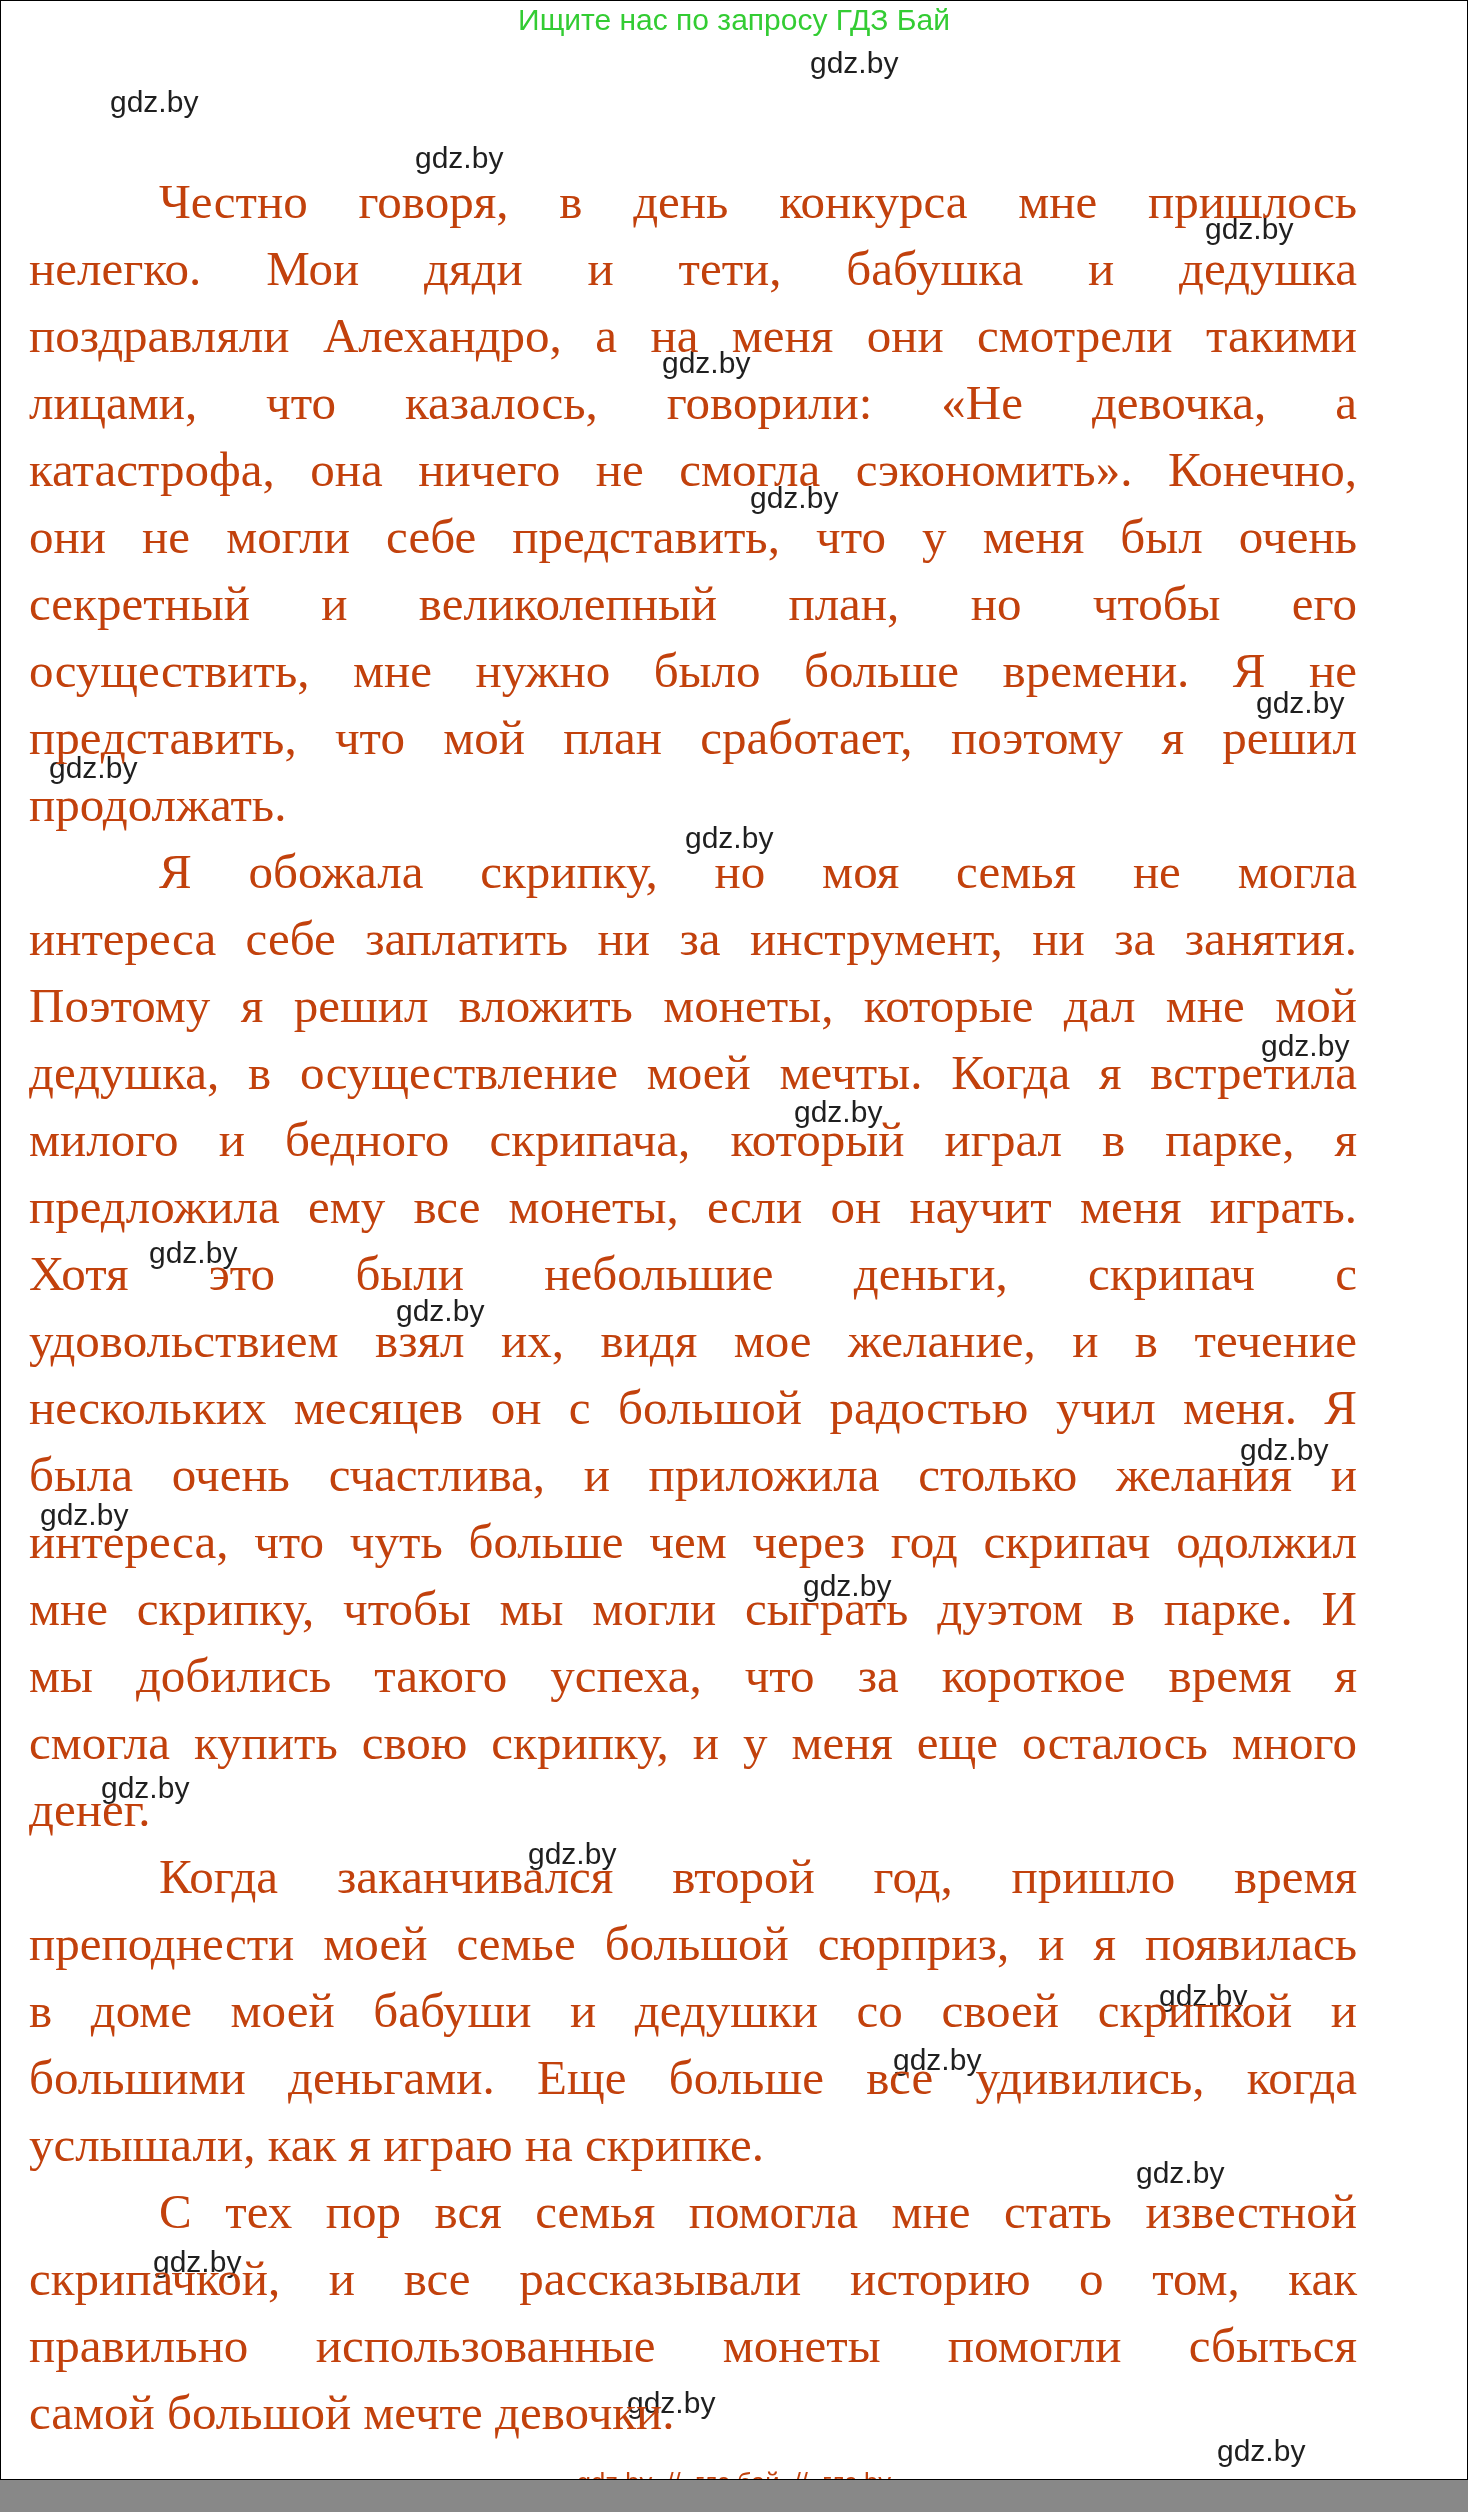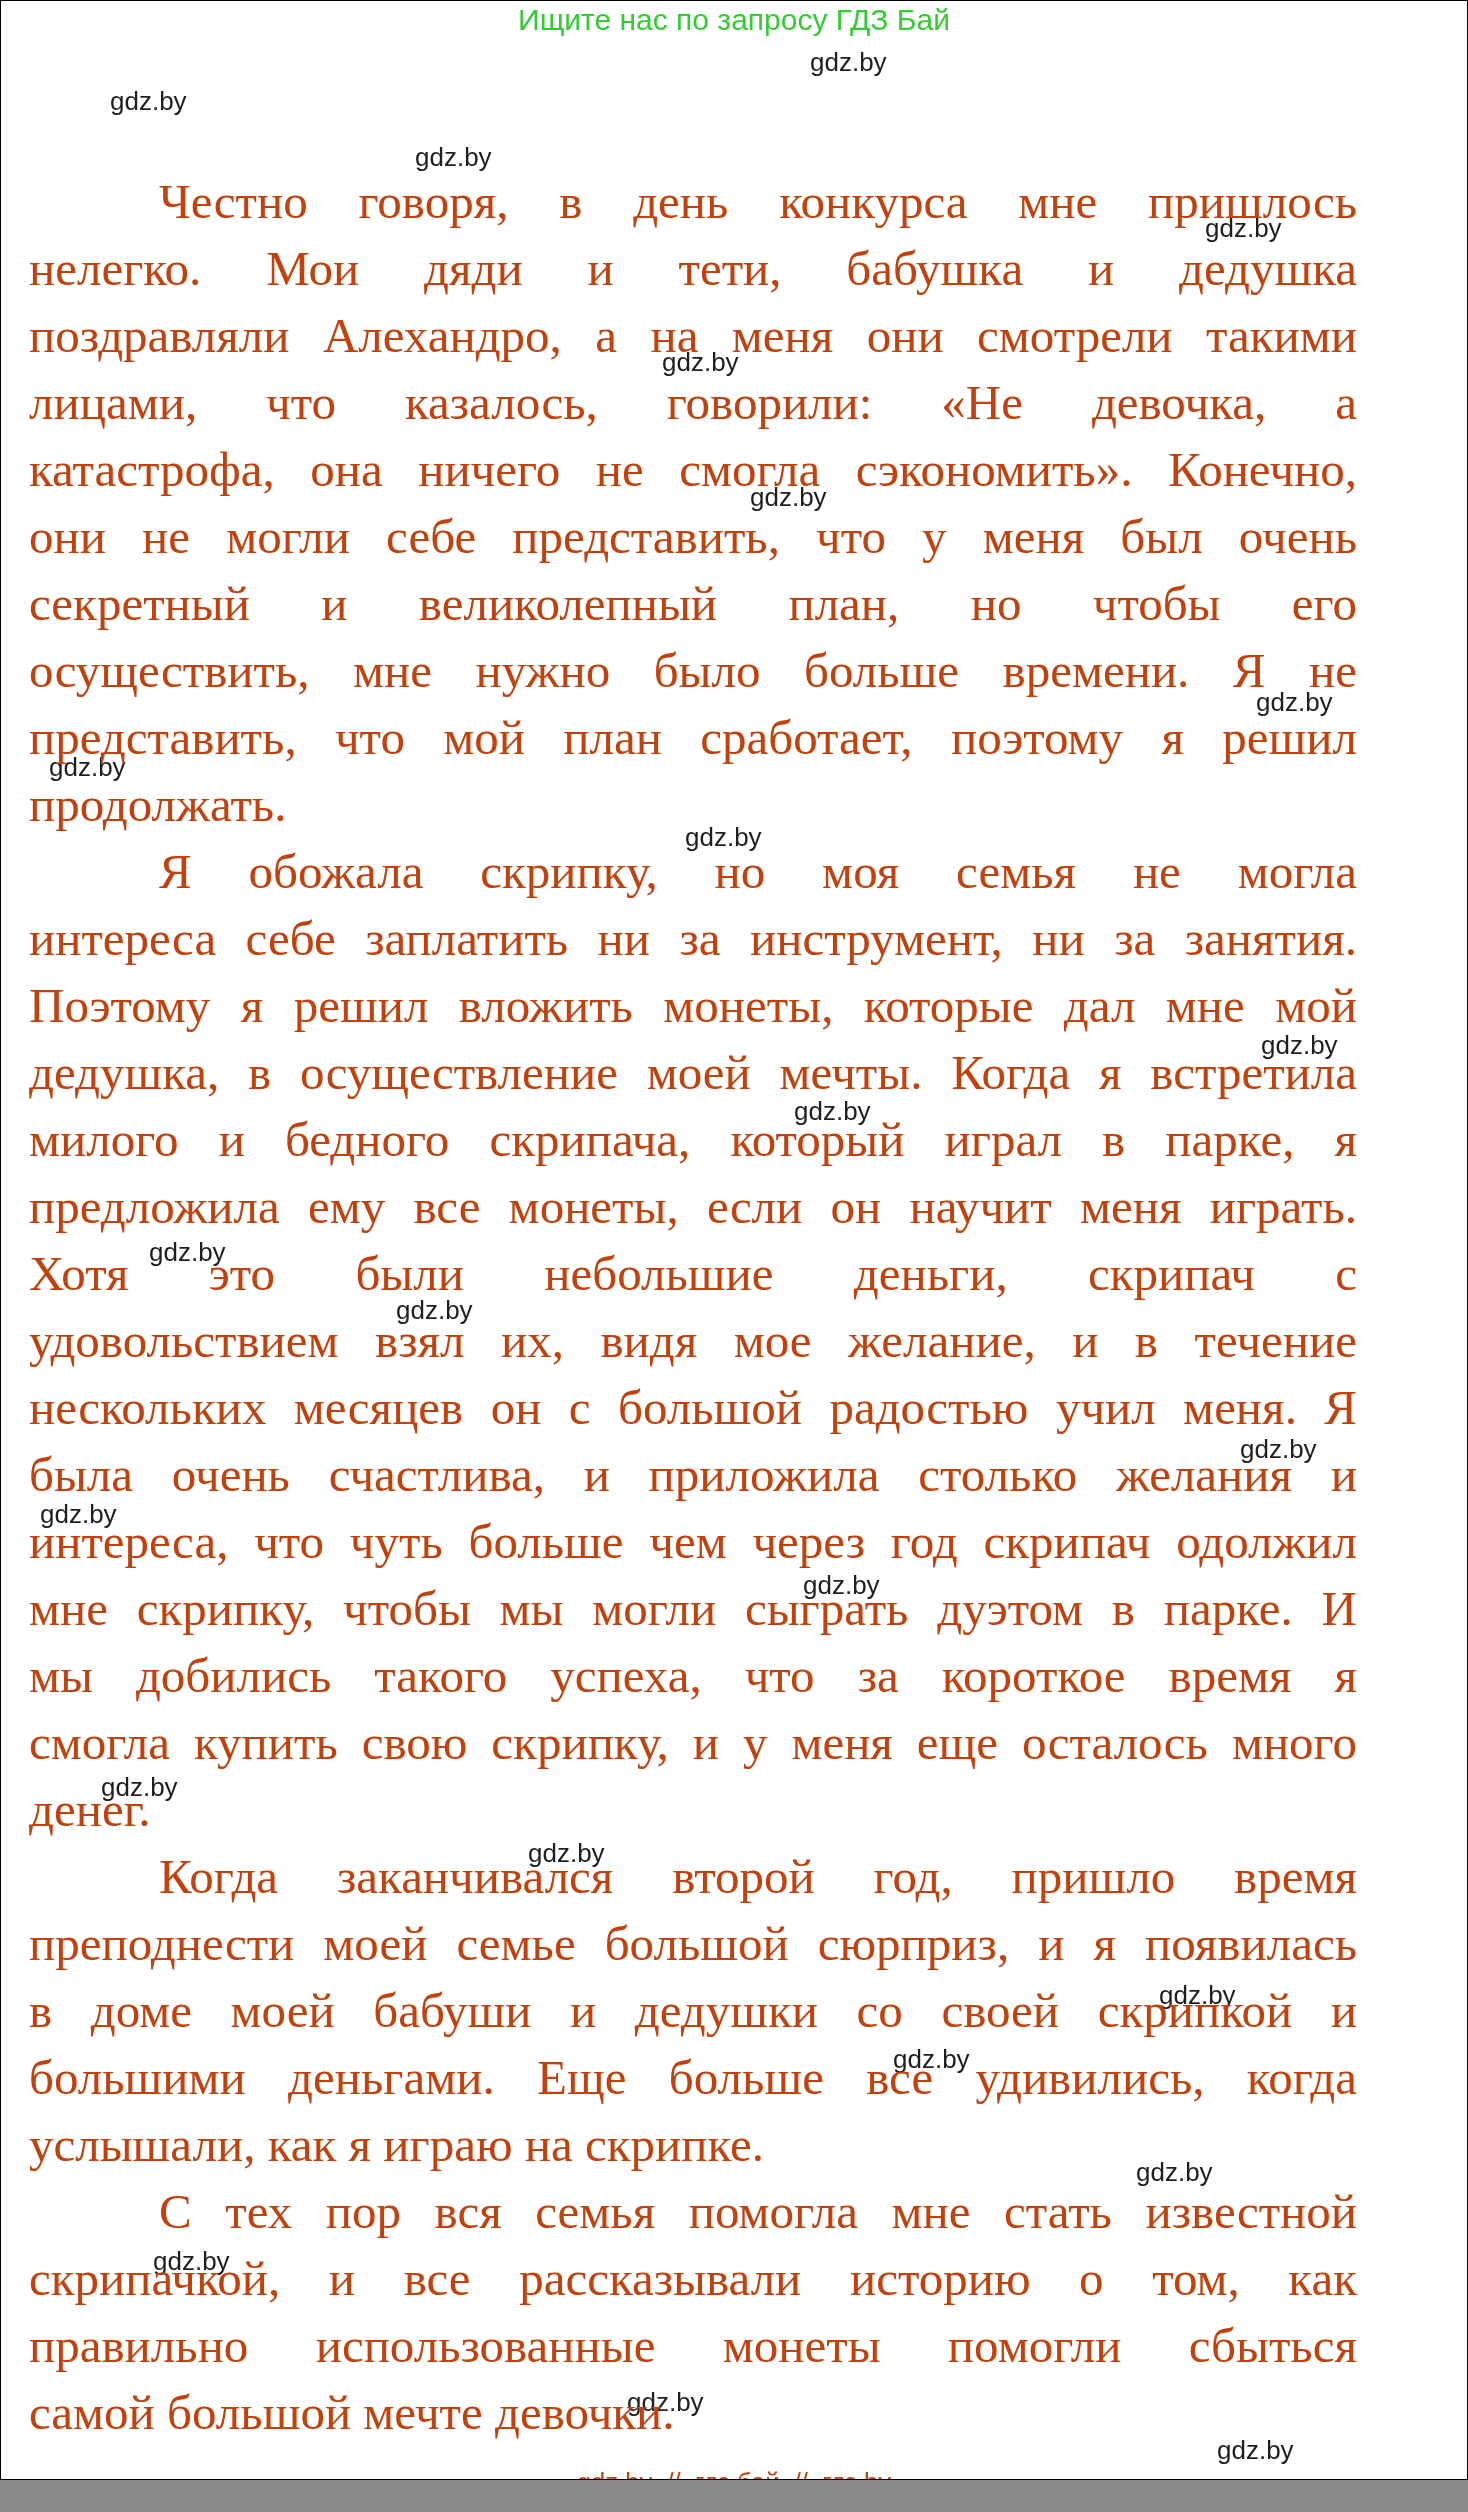--- a/index.html
+++ b/index.html
@@ -22,21 +22,21 @@
     line-height: 33px;
   }
   .watermarks {
     position: absolute;
     top: 0; left: 0; right: 0; bottom: 0;
     pointer-events: none;
   }
   .wm {
     position: absolute;
     font-family: "Liberation Sans", sans-serif;
-    font-size: 26px;
+    font-size: 30px;
     line-height: 35px;
     white-space: nowrap;
   }
   .text-block {
     position: absolute;
     top: 167px;
     left: 28px;
     right: 110px;
     font-size: 49px;
     line-height: 67px;

